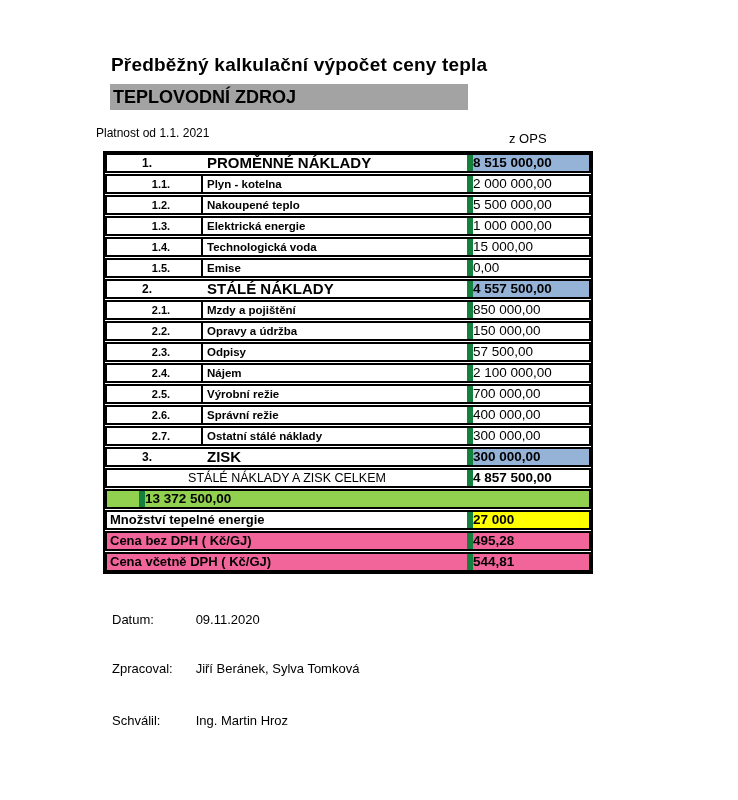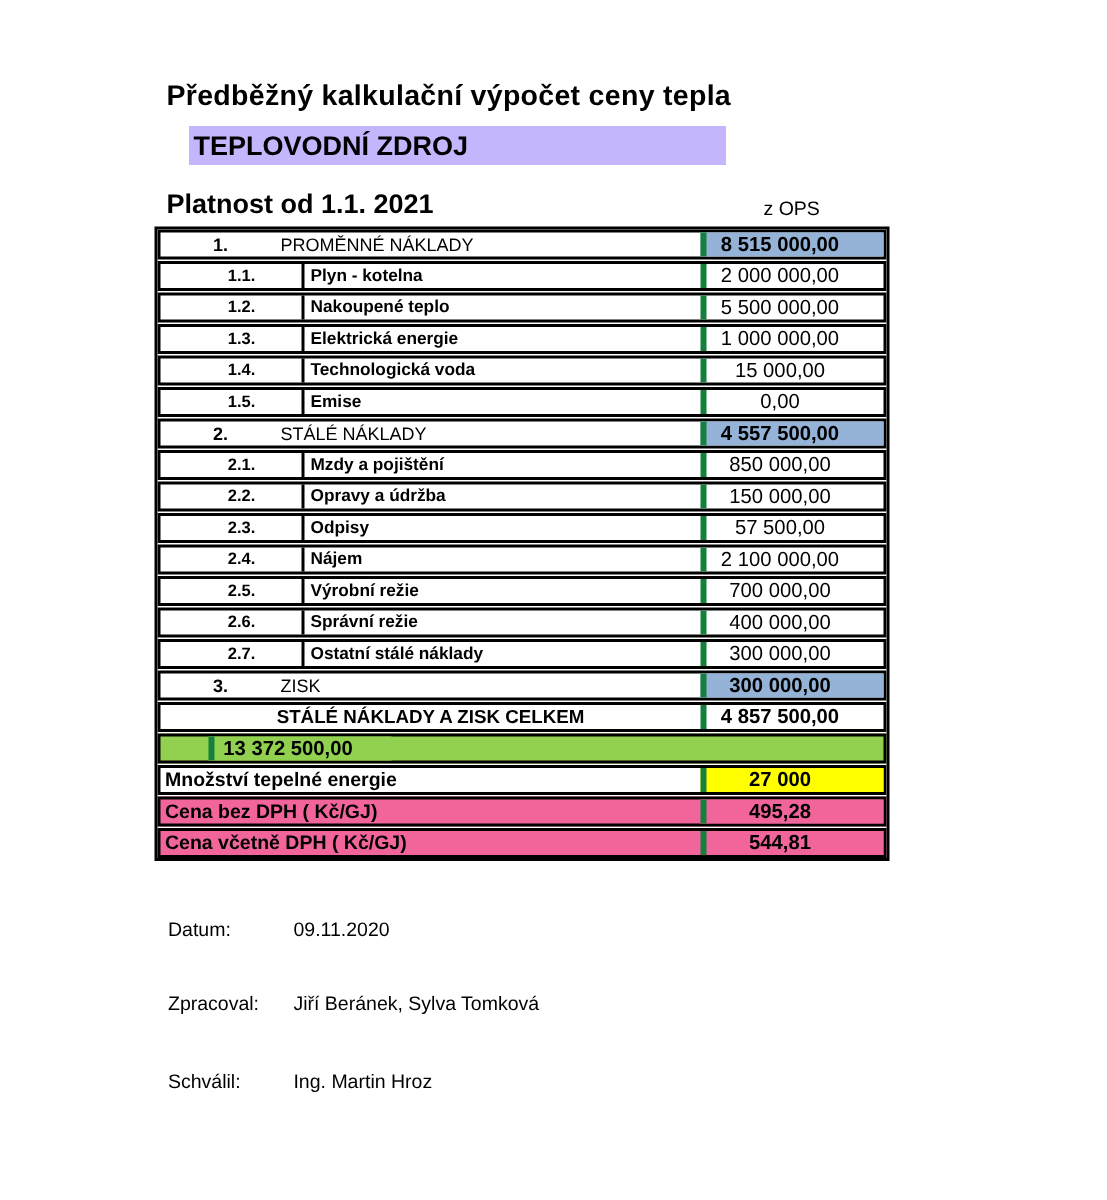--- a/index.html
+++ b/index.html
@@ -1,36 +1,36 @@
 <!DOCTYPE html>
 <html><head>
 <meta charset="utf-8">
 <style>
   html,body{margin:0;padding:0;background:#ffffff;}
   body{width:738px;height:800px;font-family:"Liberation Sans",sans-serif;color:#000;}
   .page{position:relative;width:738px;height:800px;background:#fff;overflow:hidden;}
 
   .title1{position:absolute;left:111px;top:54px;font-size:19px;font-weight:bold;letter-spacing:0.2px;white-space:nowrap;text-align:center;}
-  .title2{position:absolute;left:126px;top:84px;width:358px;height:26px;background:#c4b5fd;
+  .title2{position:absolute;left:110px;top:84px;width:358px;height:26px;background:#a3a3a3;
           font-size:18px;font-weight:bold;line-height:26px;padding-left:3px;box-sizing:border-box;white-space:nowrap;}
-  .validity{position:absolute;left:111px;top:126px;font-size:18px;font-weight:bold;white-space:nowrap;}
+  .validity{position:absolute;left:96px;top:126px;font-size:12px;font-weight:normal;white-space:nowrap;}
   .zops{position:absolute;left:509px;top:131px;font-size:13px;white-space:nowrap;}
 
   .tbl{position:absolute;left:103px;top:151px;width:490px;border:2px solid #000;box-sizing:border-box;background:#fff;}
   .row{display:flex;border:2px solid #000;margin-bottom:1px;height:16px;box-sizing:content-box;background:#fff;}
   .row:last-child{margin-bottom:0;}
   .c-num{flex:0 0 82px;box-sizing:border-box;border-right:2px solid #000;text-align:center;
          font-size:11px;font-weight:bold;line-height:16px;margin-left:14px;}
   .c-label{flex:1;min-width:0;font-size:11.5px;font-weight:bold;line-height:16px;padding-left:4px;white-space:nowrap;overflow:hidden;}
   .c-left{flex:1;min-width:0;display:flex;line-height:16px;white-space:nowrap;overflow:hidden;}
   .c-left .numspan{flex:0 0 80px;text-align:center;font-size:12px;font-weight:bold;}
-  .c-left .lblspan{font-size:12px;font-weight:normal;}
-  .c-left.center{display:block;text-align:center;font-size:12.5px;font-weight:bold;}
+  .c-left .lblspan{font-size:15px;font-weight:bold;margin-left:20px;}
+  .c-left.center{display:block;text-align:center;font-size:12.5px;font-weight:normal;}
   .c-left.full{display:block;font-size:13px;font-weight:bold;padding-left:3px;}
-  .c-val{flex:0 0 122px;box-sizing:border-box;border-left:4px solid #15803d;text-align:center;
+  .c-val{flex:0 0 122px;box-sizing:border-box;border-left:6px solid #15803d;text-align:left;
          font-size:13.5px;line-height:16px;padding-right:20px;white-space:nowrap;}
   .c-val.bold{font-weight:bold;}
 
   .f-row{position:absolute;left:112px;font-size:13px;white-space:nowrap;}
   .f-row .f-label{display:inline-block;width:80px;}
 </style>
 </head>
 <body>
 
 <div class="page">

